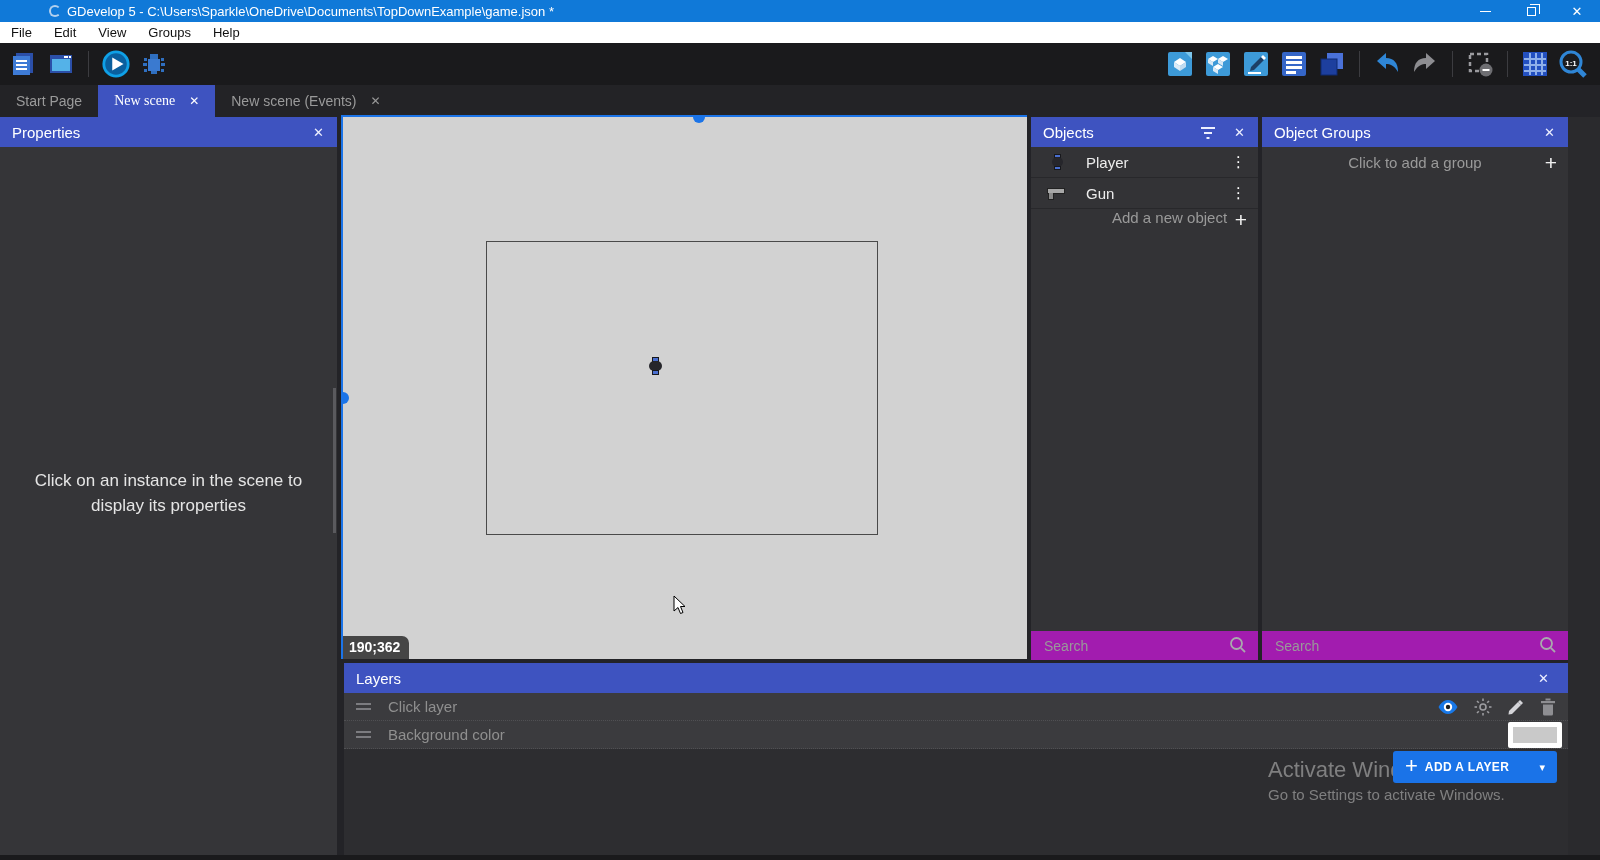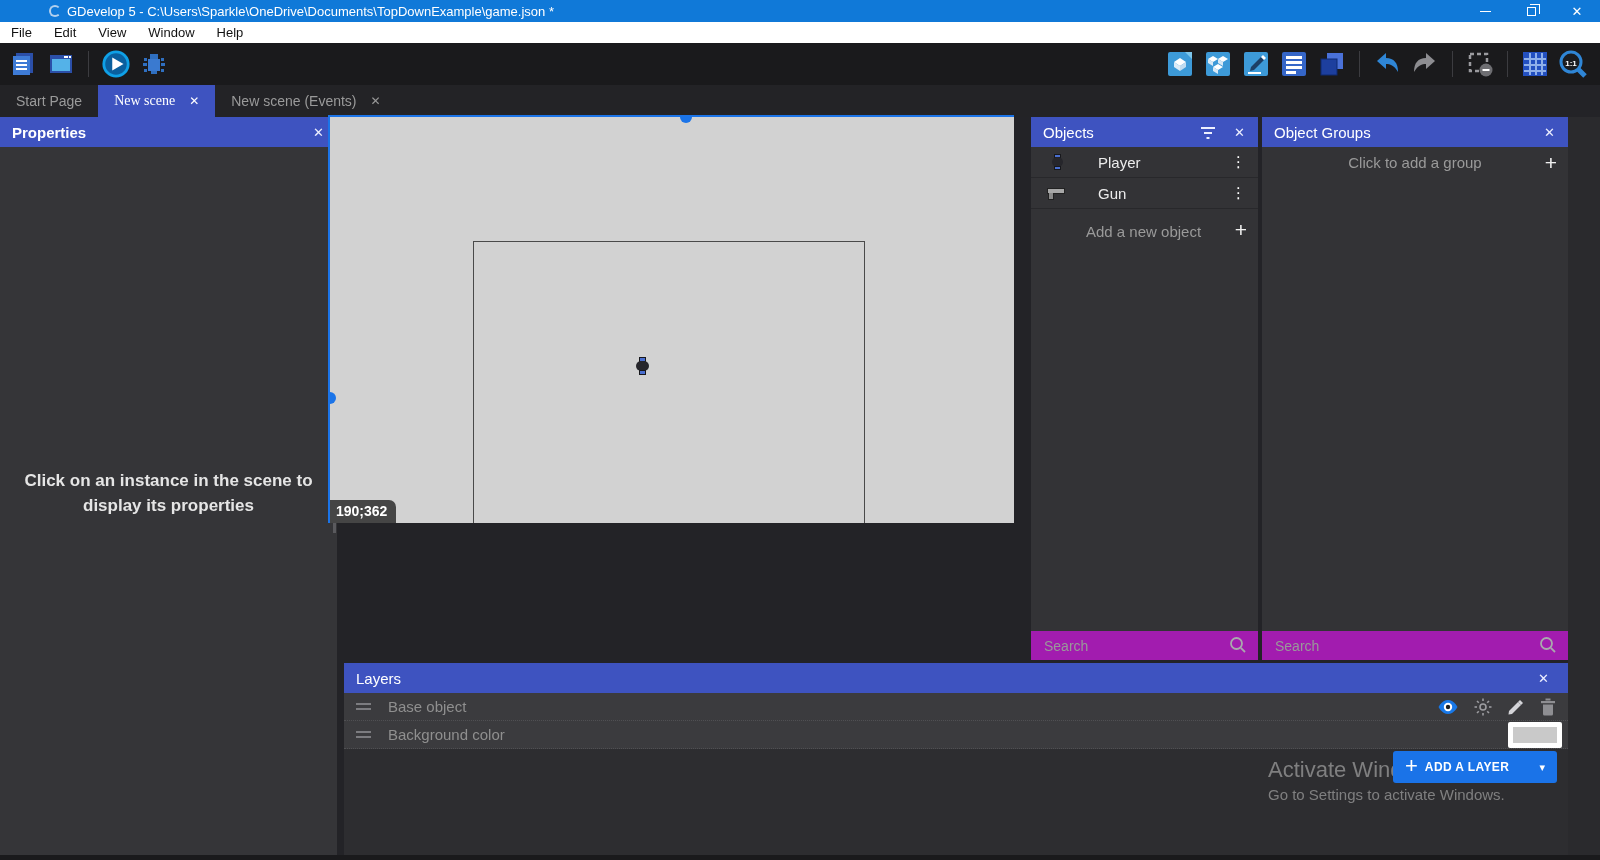--- a/index.html
+++ b/index.html
@@ -40,46 +40,46 @@
   .panel-header { height:30px; background:#3e53c0; color:#fff; display:flex; align-items:center; font-size:15px; position:relative; }
   .panel-header .ph-title { margin-left:12px; }
   .panel-header .ph-close { position:absolute; right:13px; font-size:13px; color:#eef0ff; }
   .search-bar { position:absolute; left:0; right:0; bottom:0; height:29px; background:#a21caf; display:flex; align-items:center; }
   .search-input { flex:1; background:transparent; border:none; outline:none; color:#d8d8d8; font-size:14px; padding-left:13px;
     font-family:"Liberation Sans","DejaVu Sans",sans-serif; }
   .search-input::placeholder { color:#999; opacity:1; }
   .search-icon { position:absolute; right:11px; top:5px; }
 
   
-  .properties { left:0; top:117px; width:337px; height:738px; background:#353538;font-weight:bold; }
+  .properties { left:0; top:117px; width:337px; height:738px; background:#353538; }
   .prop-msg { position:absolute; top:352px; left:18px; right:18px; text-align:center; color:#e5e5e5; font-size:17px; line-height:1.45; }
   .prop-scrollbar { position:absolute; right:1px; top:271px; width:3px; height:145px; background:#5a5a5e; }
 
   .vsplit { background:#232327; }
 
   
-  .canvas { left:328px; top:115px; width:686px; height:408px; background:#d2d2d2;
+  .canvas { left:341px; top:115px; width:686px; height:544px; background:#d2d2d2;
     border-left:2px solid #1b74e8; border-top:2px solid #1b74e8; overflow:hidden; }
   .scroll-dot { position:absolute; width:12px; height:12px; border-radius:50%; background:#1b74e8; }
   .game-rect { position:absolute; left:143px; top:124px; width:392px; height:294px; border:1px solid #4a4a4a; }
   .sprite-player { position:absolute; width:13px; height:19px; }
   .sp-cap { position:absolute; left:3px; width:7px; height:5px; background:#4a6fd0; border:1px solid #17181c; }
   .sp-body { position:absolute; left:0; top:4px; width:13px; height:10px; background:#26262b; border-radius:5px; }
   .coord-badge { position:absolute; left:0; bottom:0; background:#454545; color:#fff; font-size:14px; font-weight:bold;
     padding:3px 9px 4px 6px; border-top-right-radius:7px; }
 
   
   .objects { left:1031px; top:117px; width:227px; height:543px; background:#333336; }
   .groups  { left:1262px; top:117px; width:306px; height:543px; background:#333336; }
   .right-gutter { left:1568px; top:117px; width:32px; height:738px; background:#2a2a2d; }
   .obj-row { height:31px; display:flex; align-items:center; border-bottom:1px solid #28282b; position:relative; }
   .obj-thumb { width:26px; margin-left:13px; display:flex; justify-content:center; }
-  .obj-label { color:#ececec; font-size:15px; margin-left:28px; }
+  .obj-label { color:#ececec; font-size:15px; margin-left:16px; }
   .row-kebab { position:absolute; right:12px; color:#fff; font-size:15px; letter-spacing:0; }
-  .add-row { height:31px; display:flex; align-items:flex-end; position:relative; }
+  .add-row { height:31px; display:flex; align-items:flex-start; position:relative;margin-left:26px; }
   .add-label { color:#9a9a9a; font-size:15px; margin-left:55px; }
   .row-plus { position:absolute; right:11px; color:#f0f0f0; font-size:21px; font-weight:400; line-height:1; }
   .group-empty { height:31px; display:flex; align-items:center; justify-content:center; color:#9a9a9a; font-size:15px; position:relative; }
   .filter-icon { position:absolute; right:42px; top:9px; }
 
   
   .thumb-player { position:relative; width:11px; height:17px; }
   .tp-cap { position:absolute; left:2px; width:7px; height:4px; background:#4a6fd0; border:1px solid #17181c; }
   .tp-body { position:absolute; left:0; top:3px; width:11px; height:10px; background:#26262b; border-radius:5px; }
   .thumb-gun { position:relative; width:20px; height:13px; }
@@ -124,21 +124,21 @@
         <span class="glyph-restore"></span>
       </span>
     <span class="win-btn glyph-close">✕</span>
   </div>
 </div>
 
 <div class="abs menubar">
   <span class="menu-item">File</span>
   <span class="menu-item">Edit</span>
   <span class="menu-item">View</span>
-  <span class="menu-item">Window</span>
+  <span class="menu-item">Groups</span>
   <span class="menu-item">Help</span>
 </div>
 
 <div class="abs toolbar">
   <div class="tb-left">
     <span class="tb-icon">
       <svg width="28" height="28" viewBox="0 0 28 28">
           <rect x="7" y="3" width="17" height="20" fill="#2b4fa8"></rect>
           <rect x="4" y="6" width="17" height="19" fill="#3e7bd6"></rect>
           <rect x="7" y="10" width="11" height="2" fill="#fff"></rect>
@@ -375,21 +375,21 @@
 <div class="abs layers">
   <div class="panel-header">
     <span class="ph-title">Layers</span>
     <span class="ph-close" style="right:19px;">✕</span>
   </div>
   <div class="layer-row">
     <span class="layer-handle">
         <span></span>
         <span></span>
       </span>
-    <span class="layer-name">Base object</span>
+    <span class="layer-name">Click layer</span>
     <span class="layer-icons">
       <svg width="22" height="16" viewBox="0 0 22 16">
         <path d="M11,1 C17,1 20.5,8 20.5,8 C20.5,8 17,15 11,15 C5,15 1.5,8 1.5,8 C1.5,8 5,1 11,1 Z" fill="#1878e8"></path>
         <circle cx="11" cy="8" r="4.2" fill="#fff"></circle>
           <circle cx="11" cy="8" r="2.2" fill="#1a1c20"></circle>
       </svg>
       <svg width="18" height="18" viewBox="0 0 18 18">
         <circle cx="9" cy="9" r="3" fill="none" stroke="#9c9ca0" stroke-width="1.6"></circle>
         <g stroke="#9c9ca0" stroke-width="1.6">
             <line x1="9" y1="0.5" x2="9" y2="3"></line>

